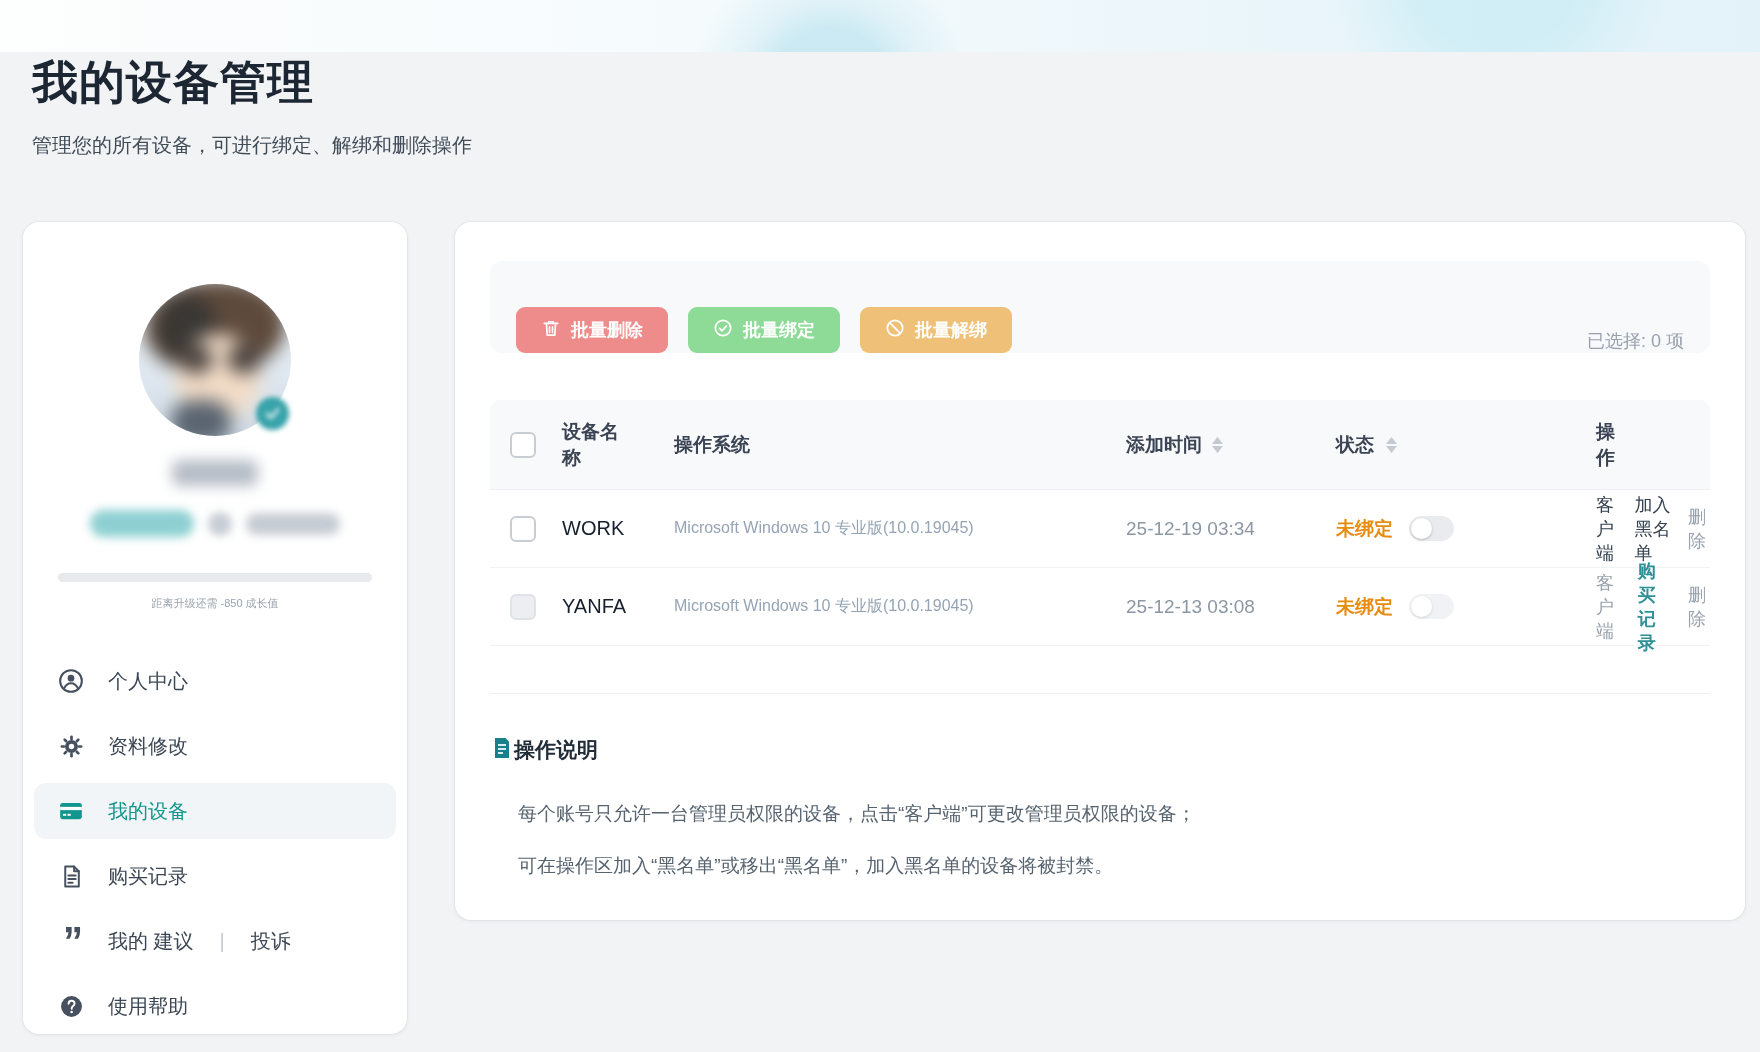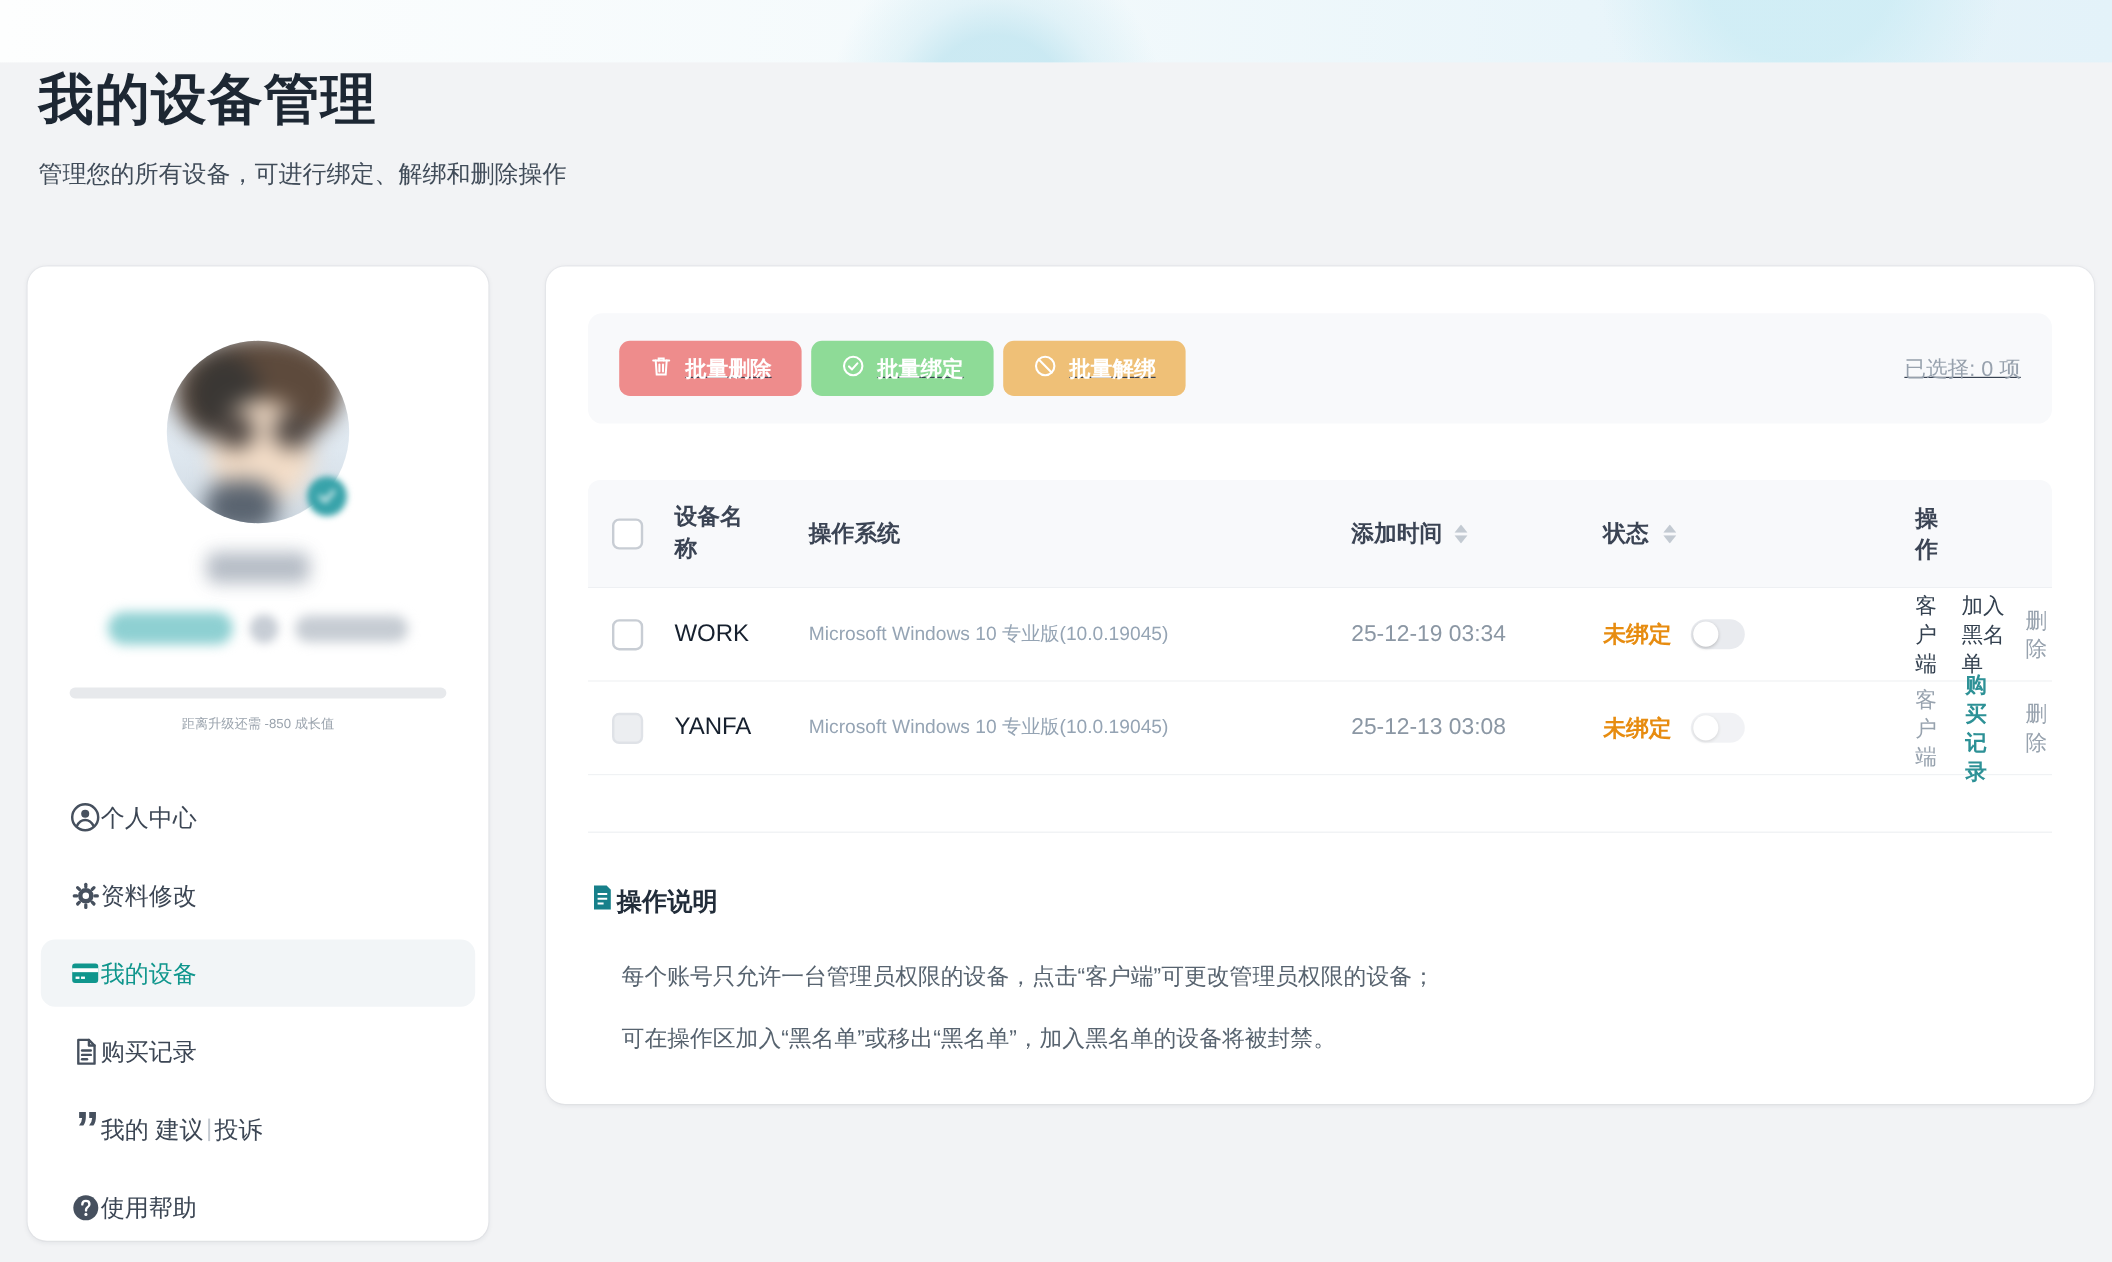--- a/index.html
+++ b/index.html
@@ -57,35 +57,35 @@
   .badge-row { display:flex; align-items:center; justify-content:center; gap:14px; margin-top:24px; }
   .badge-teal { width:104px; height:27px; border-radius:14px; background:#8ed0d2; filter:blur(5px); }
   .badge-dot  { width:24px; height:24px; border-radius:50%; background:#c7cdd5; filter:blur(4px); }
   .badge-gray { width:94px; height:22px; border-radius:11px; background:#c6ccd3; filter:blur(5px); }
 
   .progress-bar { margin-top:36px; height:9px; border-radius:5px; background:#e7e9ec; }
   .growth-text { margin-top:14px; text-align:center; font-size:11px; color:#9aa3ad; }
 
   .menu { margin-top:42px; }
   .menu-item {
-    display:flex; align-items:center; height:56px; padding:0 24px;
+    display:flex; align-items:center; gap:24px; height:56px; padding:0 24px;
     border-radius:12px; margin:0 -24px 9px; cursor:pointer;
   }
   .menu-item .mi-icon { width:26px; height:26px; display:flex; align-items:center; justify-content:center; color:#46505e; }
   .menu-item .mi-label { font-size:20px; color:#3c4654; }
   .menu-item.active { background:#f2f5f7; }
   .menu-item.active .mi-label { color:#10968d; font-weight:400; }
   .menu-item.active .mi-icon { color:#10968d; }
   .quote-glyph { font-size:40px; line-height:18px; font-weight:700; color:#46505e; letter-spacing:-4px; }
   .mi-sep { color:#c4cad1; font-size:20px; margin:0 2px; }
 
   
   .toolbar {
     background:#f8f9fb; border-radius:12px; height:92px;
-    display:flex; align-items:center; padding:0 26px; gap:8px;text-decoration:underline;
+    display:flex; align-items:flex-end; padding:0 26px; gap:20px;
   }
   .batch-btn {
     display:flex; align-items:center; gap:10px; height:46px; padding:0 25px;
     border:none; border-radius:9px; color:#fff; font-size:18px; font-weight:700;
     font-family:inherit; cursor:pointer;
   }
   .batch-btn svg { width:20px; height:20px; }
   .selected-info { margin-left:auto; font-size:18px; color:#97a1ad; }
 
   

